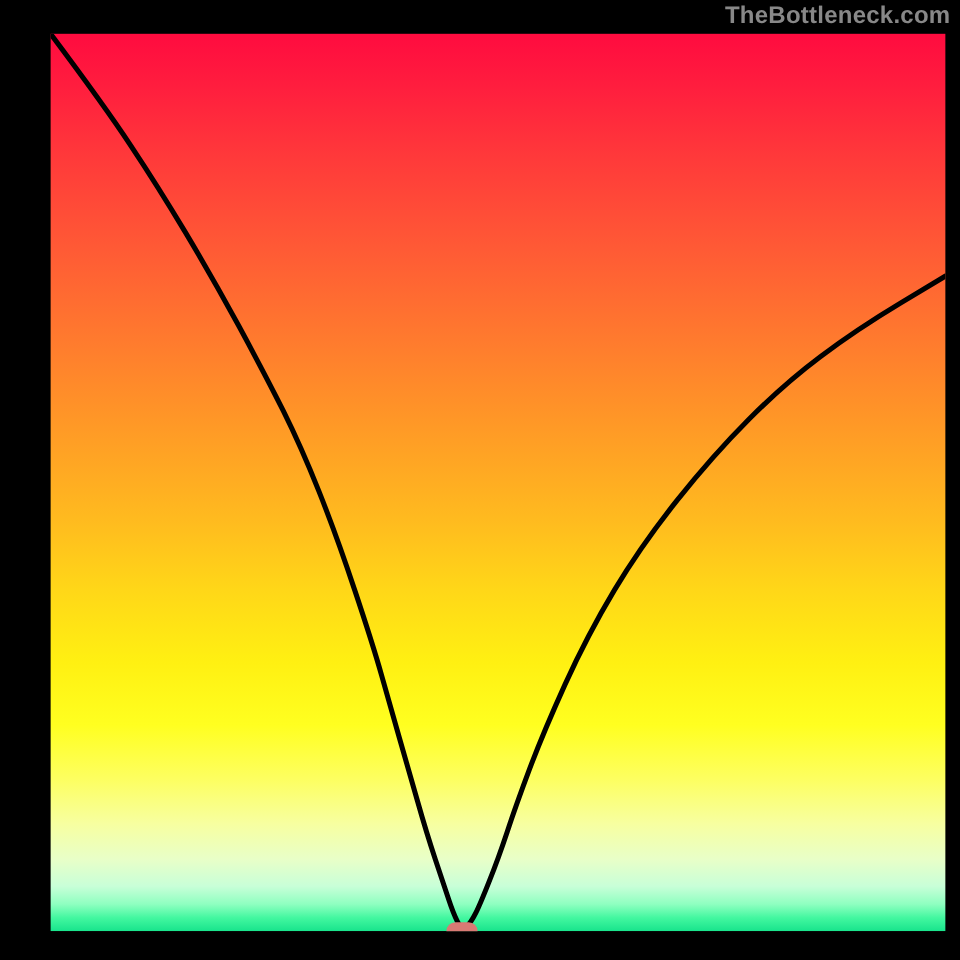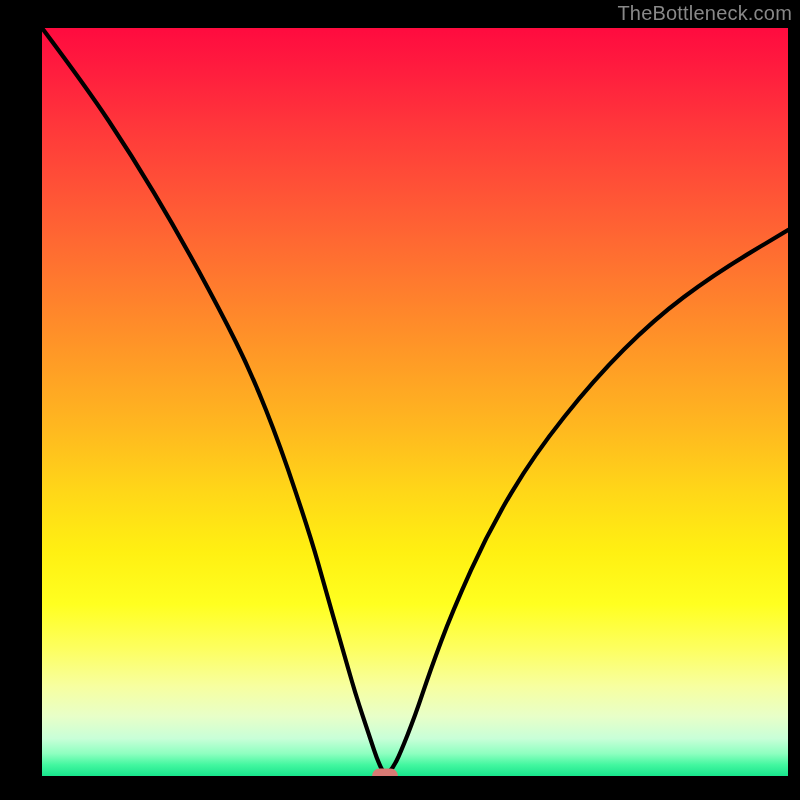--- a/index.html
+++ b/index.html
@@ -16,21 +16,21 @@
     width: 800px;
     height: 800px;
     background: #000;
   }
   .watermark {
     position: absolute;
     top: 2px;
     right: 8px;
     color: #888;
     font-size: 20px;
-    font-weight: 400;
+    font-weight: 700;
     letter-spacing: 0.2px;
     z-index: 20;
     user-select: none;
   }
   
   .plot {
     position: absolute;
     left: 42px;
     top: 28px;
     width: 746px;   

